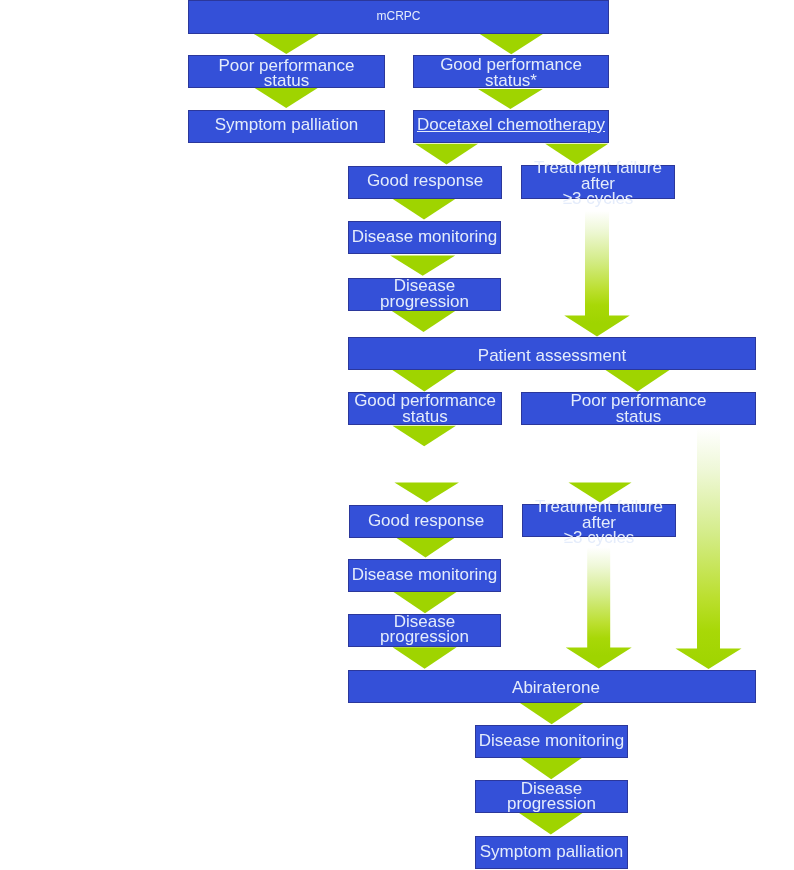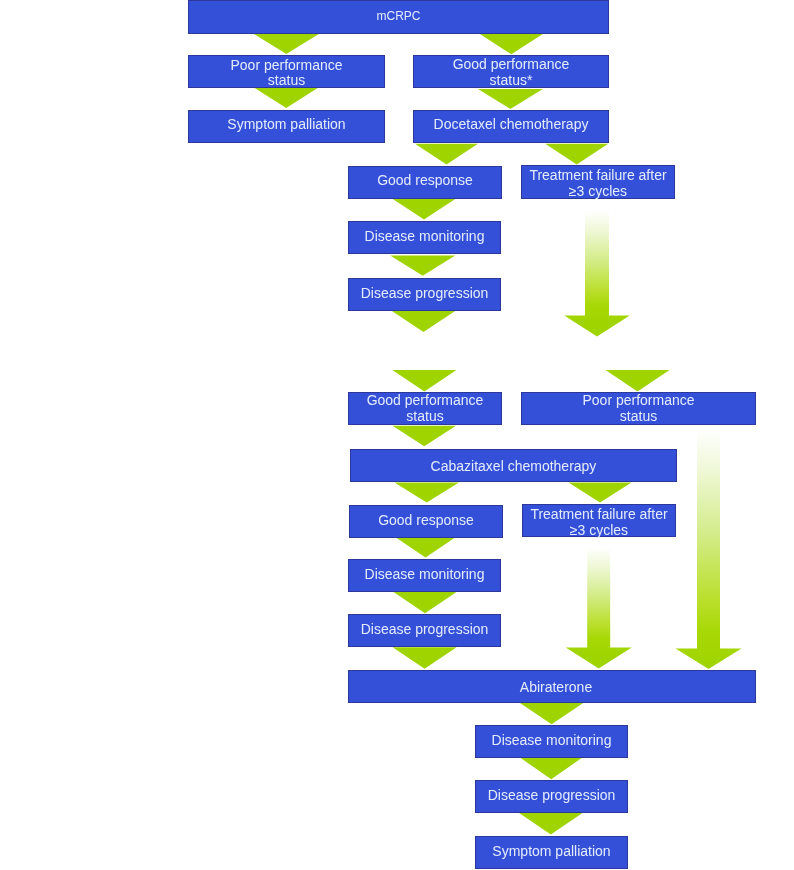--- a/index.html
+++ b/index.html
@@ -4,21 +4,21 @@
 <title>mCRPC treatment algorithm flowchart</title>
 <style>
   html,body{margin:0;padding:0;background:#ffffff;}
   body{width:794px;height:870px;overflow:hidden;
        font-family:"Liberation Sans", sans-serif;}
   #canvas{position:relative;width:794px;height:870px;background:#ffffff;
           overflow:hidden;}
   #arrow-layer{position:absolute;left:0;top:0;width:794px;height:870px;}
   .node{position:absolute;box-sizing:border-box;
         background:#3450d8;border:1px solid #2b379b;
-        color:#e4ecfb;font-size:14px;line-height:15.4px;
+        color:#e4ecfb;font-size:17px;line-height:15.4px;
         display:flex;align-items:center;justify-content:center;
         text-align:center;white-space:pre-line;}
   .node > .lbl{display:block;position:relative;}
   .node.title{font-size:12px;}
 </style>
 </head>
 <body>
 
 <div id="canvas">
 
@@ -76,31 +76,31 @@
       <polygon fill="url(#grad21)" points="587.2,537 610.2,537 610.2,647.5 631.7,647.5 598.7,668.5 565.7,647.5 587.2,647.5"></polygon>
       <polygon fill="url(#grad22)" points="697,428 720,428 720,648.5 741.5,648.5 708.5,669 675.5,648.5 697,648.5"></polygon>
     </svg>
 
   <div class="node title" style="left: 188px; top: 0px; width: 421px; height: 34px; background: rgb(52, 80, 216); border-color: rgb(43, 55, 155); color: rgb(228, 236, 251);"><span class="lbl">mCRPC</span></div>
   <div class="node" style="left: 188px; top: 55px; width: 197px; height: 33px; background: rgb(52, 80, 216); border-color: rgb(43, 55, 155); color: rgb(228, 236, 251);"><span class="lbl" style="top: 1.7px;">Poor performance
 status</span></div>
   <div class="node" style="left: 413px; top: 55px; width: 196px; height: 33px; background: rgb(52, 80, 216); border-color: rgb(43, 55, 155); color: rgb(228, 236, 251);"><span class="lbl" style="top: 1.3px;">Good performance
 status*</span></div>
   <div class="node" style="left: 188px; top: 110px; width: 197px; height: 33px; background: rgb(52, 80, 216); border-color: rgb(43, 55, 155); color: rgb(228, 236, 251);"><span class="lbl" style="top: -2px;">Symptom palliation</span></div>
-  <div class="node" style="left: 413px; top: 110px; width: 196px; height: 33px; background: rgb(52, 80, 216); border-color: rgb(43, 55, 155); color: rgb(228, 236, 251);"><span class="lbl" style="top: -2px;">Docetaxel chemotherapy</span></div>
+  <div class="node" style="left: 413px; top: 110px; width: 196px; height: 33px; background: rgb(52, 80, 216); border-color: rgb(43, 55, 155); color: rgb(228, 236, 251);"><span class="lbl" style="top: -2px; text-decoration: underline;">Docetaxel chemotherapy</span></div>
   <div class="node" style="left: 348px; top: 166px; width: 154px; height: 33px; background: rgb(52, 80, 216); border-color: rgb(43, 55, 155); color: rgb(228, 236, 251);"><span class="lbl" style="top: -1.5px;">Good response</span></div>
   <div class="node" style="left: 521px; top: 165px; width: 154px; height: 34px; background: rgb(52, 80, 216); border-color: rgb(43, 55, 155); color: rgb(228, 236, 251);"><span class="lbl" style="top: 1.5px;">Treatment failure after
 ≥3 cycles</span></div>
   <div class="node" style="left: 348px; top: 221px; width: 153px; height: 33px; background: rgb(52, 80, 216); border-color: rgb(43, 55, 155); color: rgb(228, 236, 251);"><span class="lbl" style="top: -0.5px;">Disease monitoring</span></div>
   <div class="node" style="left: 348px; top: 278px; width: 153px; height: 33px; background: rgb(52, 80, 216); border-color: rgb(43, 55, 155); color: rgb(228, 236, 251);"><span class="lbl" style="top: -1px;">Disease progression</span></div>
+  <div class="node" style="left: 348px; top: 337px; width: 408px; height: 33px; background: rgb(52, 80, 216); border-color: rgb(43, 55, 155); color: rgb(228, 236, 251);"><span class="lbl" style="top: 2px;">Patient assessment</span></div>
   <div class="node" style="left: 348px; top: 392px; width: 154px; height: 33px; background: rgb(52, 80, 216); border-color: rgb(43, 55, 155); color: rgb(228, 236, 251);"><span class="lbl">Good performance
 status</span></div>
   <div class="node" style="left: 521px; top: 392px; width: 235px; height: 33px; background: rgb(52, 80, 216); border-color: rgb(43, 55, 155); color: rgb(228, 236, 251);"><span class="lbl">Poor performance
 status</span></div>
-  <div class="node" style="left: 350px; top: 449px; width: 327px; height: 33px; background: rgb(52, 80, 216); border-color: rgb(43, 55, 155); color: rgb(228, 236, 251);"><span class="lbl" style="top: 1.7px;">Cabazitaxel chemotherapy</span></div>
   <div class="node" style="left: 349px; top: 505px; width: 154px; height: 33px; background: rgb(52, 80, 216); border-color: rgb(43, 55, 155); color: rgb(228, 236, 251);"><span class="lbl" style="top: -1px;">Good response</span></div>
   <div class="node" style="left: 522px; top: 504px; width: 154px; height: 33px; background: rgb(52, 80, 216); border-color: rgb(43, 55, 155); color: rgb(228, 236, 251);"><span class="lbl" style="top: 2px;">Treatment failure after
 ≥3 cycles</span></div>
   <div class="node" style="left: 348px; top: 559px; width: 153px; height: 33px; background: rgb(52, 80, 216); border-color: rgb(43, 55, 155); color: rgb(228, 236, 251);"><span class="lbl" style="top: -1.1px;">Disease monitoring</span></div>
   <div class="node" style="left: 348px; top: 614px; width: 153px; height: 33px; background: rgb(52, 80, 216); border-color: rgb(43, 55, 155); color: rgb(228, 236, 251);"><span class="lbl" style="top: -1.1px;">Disease progression</span></div>
   <div class="node" style="left: 348px; top: 670px; width: 408px; height: 33px; background: rgb(52, 80, 216); border-color: rgb(43, 55, 155); color: rgb(228, 236, 251); padding-left: 8px;"><span class="lbl" style="top: 1px;">Abiraterone</span></div>
   <div class="node" style="left: 475px; top: 725px; width: 153px; height: 33px; background: rgb(52, 80, 216); border-color: rgb(43, 55, 155); color: rgb(228, 236, 251);"><span class="lbl" style="top: -1px;">Disease monitoring</span></div>
   <div class="node" style="left: 475px; top: 780px; width: 153px; height: 33px; background: rgb(52, 80, 216); border-color: rgb(43, 55, 155); color: rgb(228, 236, 251);"><span class="lbl" style="top: -0.5px;">Disease progression</span></div>
   <div class="node" style="left: 475px; top: 836px; width: 153px; height: 33px; background: rgb(52, 80, 216); border-color: rgb(43, 55, 155); color: rgb(228, 236, 251);"><span class="lbl" style="top: -0.7px;">Symptom palliation</span></div>
 

